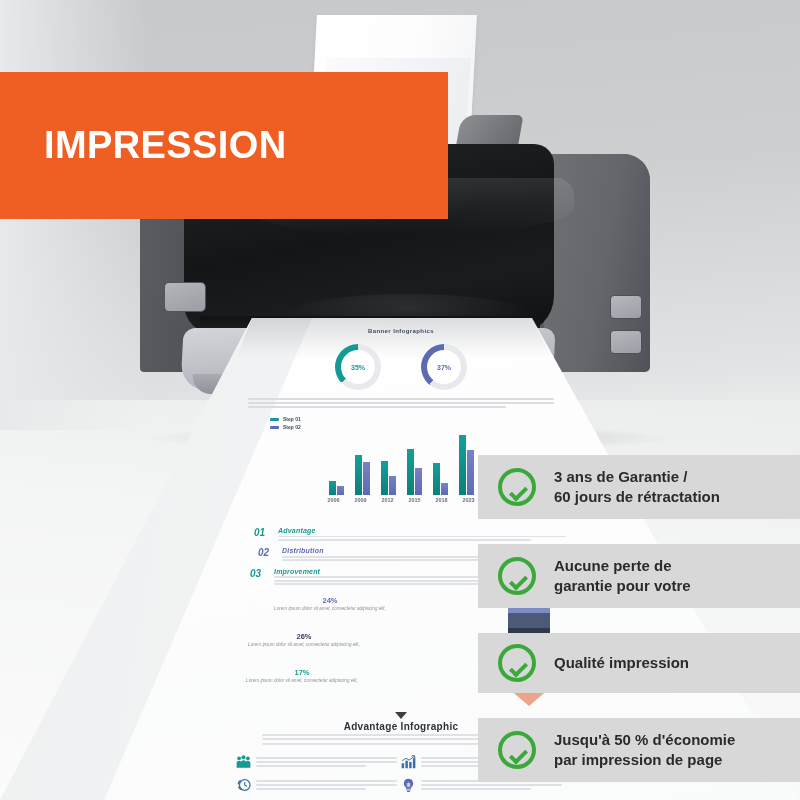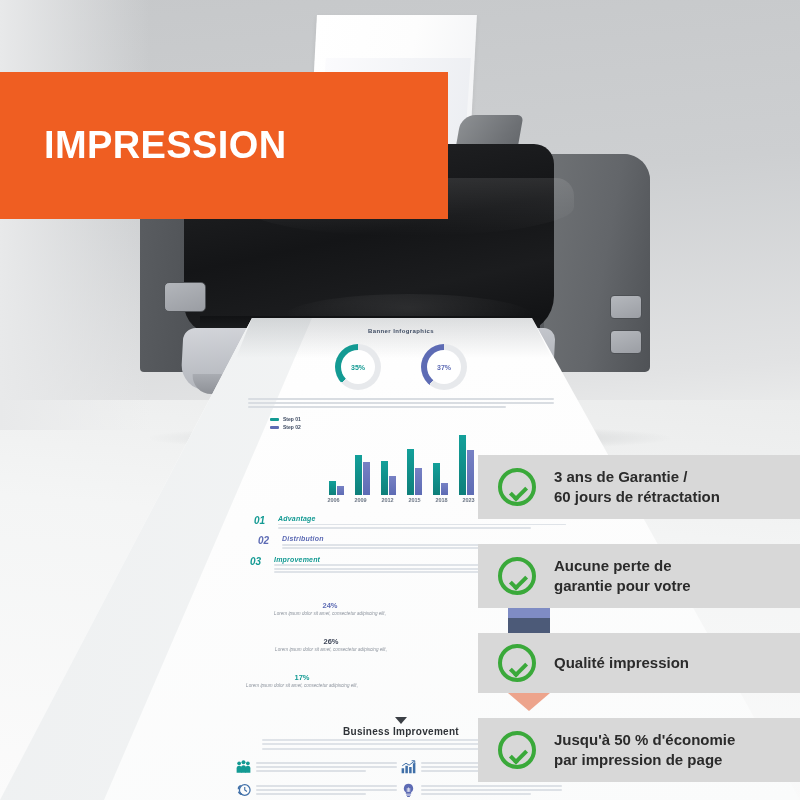--- a/index.html
+++ b/index.html
@@ -175,30 +175,30 @@
   .legend-sw{width:9px;height:3px;border-radius:1px;}
 
   .bars{display:flex;align-items:flex-end;justify-content:center;gap:11px;height:62px;margin-top:3px;}
   .bargrp{display:flex;align-items:flex-end;gap:1px;}
   .bar{width:7px;border-radius:0;}
   .bar.a{background:linear-gradient(180deg,#13a09a,#0e7f7a);}
   .bar.b{background:linear-gradient(180deg,#7781c4,#5d6bb4);}
   .years{display:flex;justify-content:center;gap:11px;margin-top:2px;}
   .year{width:16px;text-align:center;font-size:5.5px;font-weight:bold;color:#6b7584;}
 
-  .steps{margin:12px 0 0 18px;}
+  .steps{margin:24px 0 0 18px;}
   .step{display:flex;align-items:flex-start;gap:6px;margin-bottom:5px;}
   .step-num{font-size:10px;font-weight:bold;font-style:italic;width:18px;}
   .step-body{flex:1;}
   .step-h{font-size:7px;font-weight:bold;font-style:italic;letter-spacing:.2px;}
   .step .bar-lines div{height:1.8px;background:#dfe3e8;margin:1.6px 0;border-radius:1px;}
   .c-teal{color:#139a93;}
   .c-purple{color:#5d6bb4;}
 
-  .pencil-sec{position:relative;margin-top:26px;height:112px;}
+  .pencil-sec{position:relative;margin-top:9px;height:112px;}
   .pc-row{position:absolute;width:132px;text-align:center;}
   .pc-pct{font-size:7.5px;font-weight:bold;}
   .pc-txt{font-size:4.6px;font-style:italic;color:#8b929c;line-height:1.5;margin-top:1px;}
   .pencil{
     position:absolute;right:16px;top:2px;width:42px;height:106px;
   }
   .pencil .seg{width:42px;height:15px;}
   .pencil .tip{
     width:0;height:0;border-left:21px solid transparent;border-right:21px solid transparent;
     border-top:18px solid #eda48c;
@@ -382,41 +382,41 @@
             </div>
         </div>
       </div>
     </div>
 
     <div class="pencil-sec">
       <div class="pc-row" style="left:28px;top:0">
         <div class="pc-pct" style="color:#5d6bb4">24%</div>
         <div class="pc-txt">Lorem ipsum dolor sit amet, consectetur adipiscing elit,</div>
       </div>
-      <div class="pc-row" style="left:29px;top:36px">
+      <div class="pc-row" style="left:2px;top:36px">
         <div class="pc-pct" style="color:#3b4355">26%</div>
         <div class="pc-txt">Lorem ipsum dolor sit amet, consectetur adipiscing elit,</div>
       </div>
       <div class="pc-row" style="left:0px;top:72px">
         <div class="pc-pct" style="color:#139a93">17%</div>
         <div class="pc-txt">Lorem ipsum dolor sit amet, consectetur adipiscing elit,</div>
       </div>
       <div class="pencil">
         <div class="seg" style="background:#7f8cc4"></div>
         <div class="seg" style="background:#4c5a78"></div>
         <div class="seg" style="background:#2e3a4c"></div>
         <div class="seg" style="background:#2a6b74"></div>
         <div class="seg" style="background:#169b93"></div>
         <div class="seg" style="background:#13b0a4"></div>
         <div class="tip"></div>
       </div>
     </div>
 
     <div class="biz-arrow"></div>
-    <div class="biz-title">Business Improvement</div>
+    <div class="biz-title">Advantage Infographic</div>
     <div class="biz-para">
       <div></div>
         <div></div>
         <div style="margin-right:48px"></div>
     </div>
 
     <div class="icons-grid">
       <div class="icell">
         <svg class="ic" viewBox="0 0 24 22">
           <circle cx="5" cy="5" r="3" fill="#139a93"></circle>

